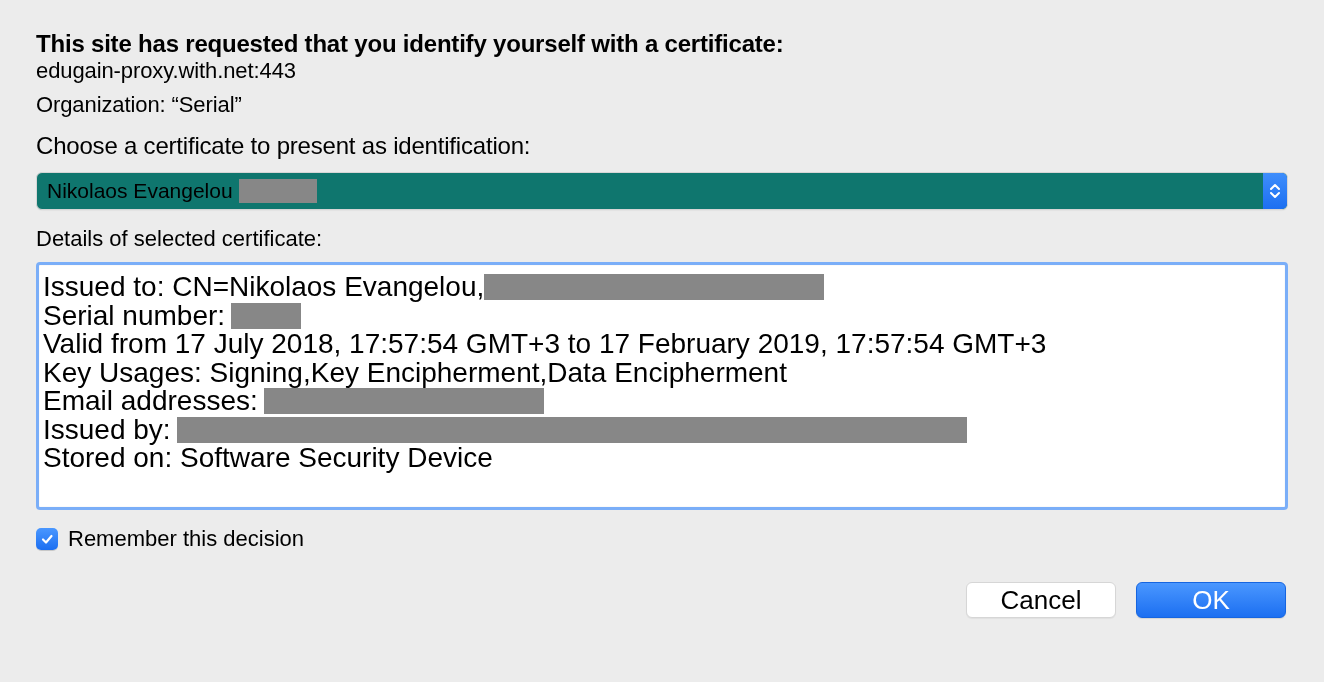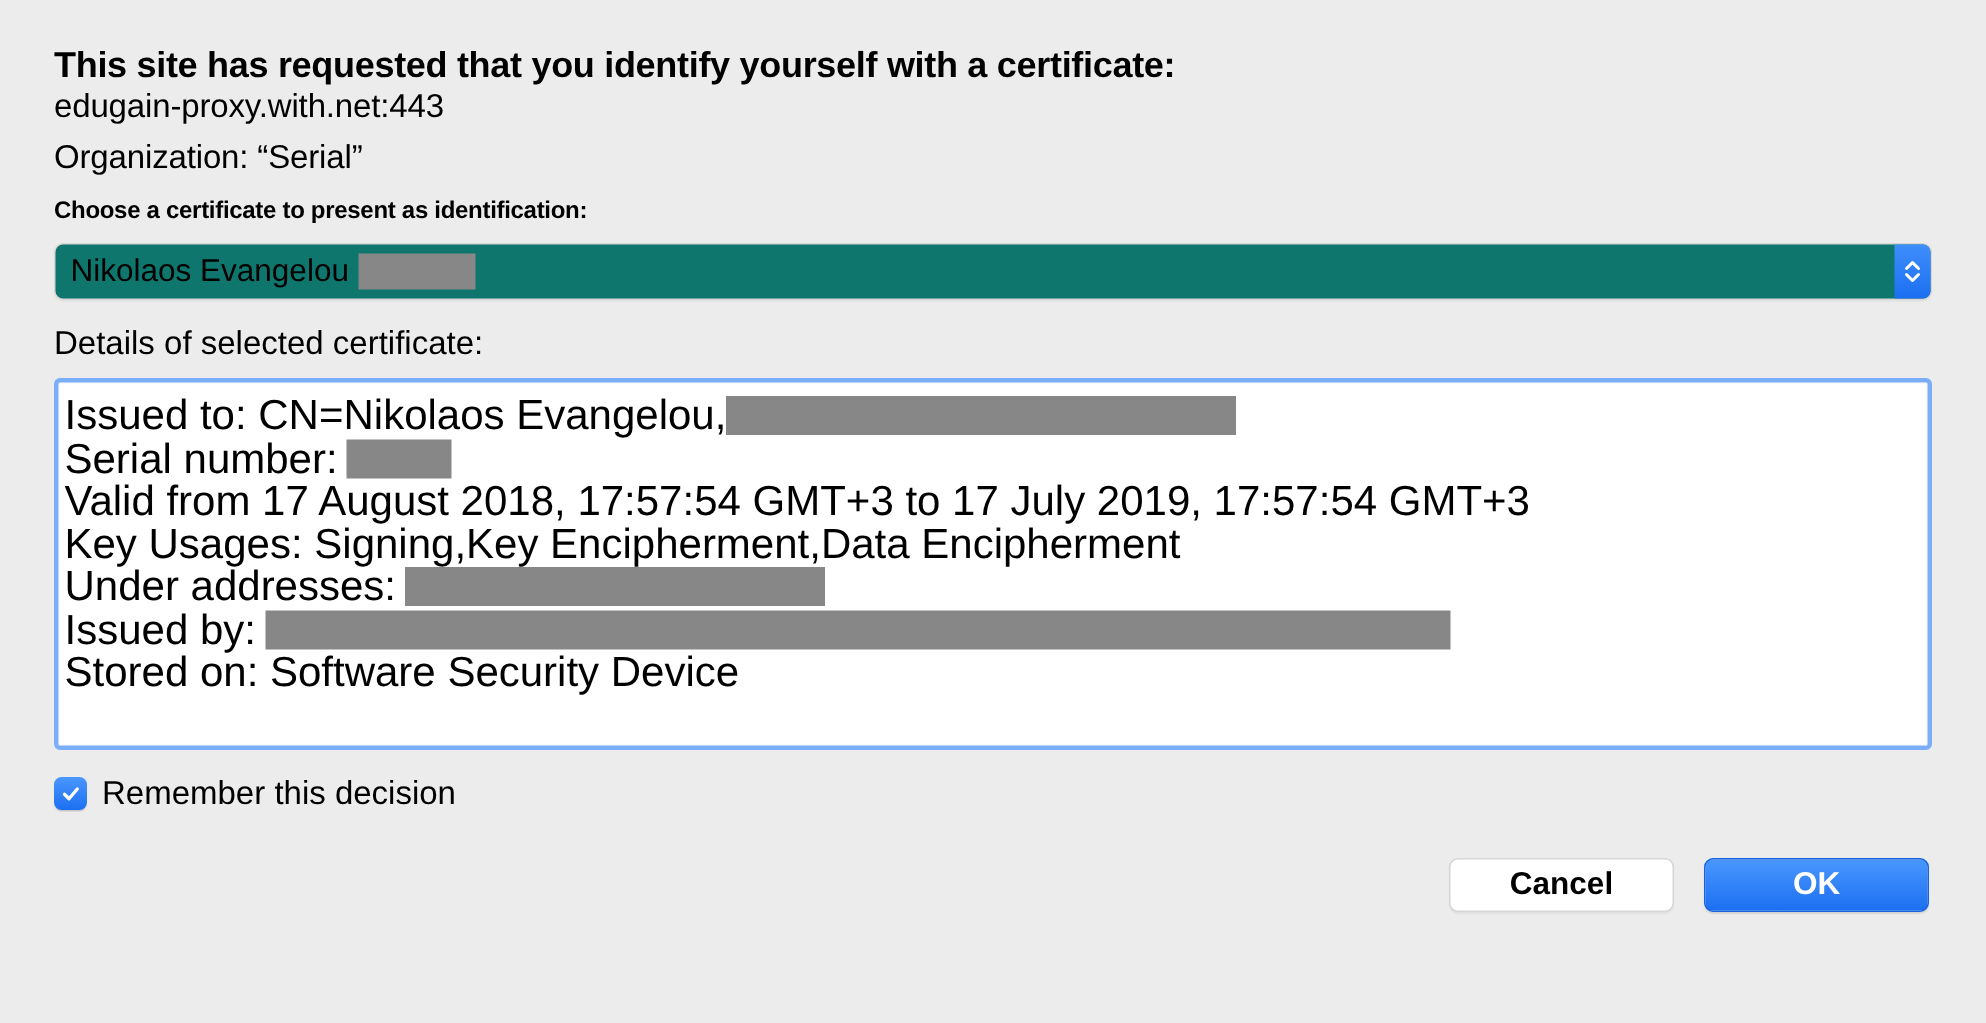--- a/index.html
+++ b/index.html
@@ -18,22 +18,22 @@
     font-weight: 700;
     font-size: 24px;
     letter-spacing: -0.2px;
   }
   .info-line {
     font-size: 22px;
     margin-bottom: 8px;
     letter-spacing: -0.1px;
   }
   .subheading {
-    font-weight: 700;
-    font-size: 16px;
+    font-weight: 400;
+    font-size: 24px;
     margin-top: 14px;
     margin-bottom: 12px;
     letter-spacing: -0.2px;
   }
   .select-wrap {
     display: flex;
     align-items: stretch;
     background: #0f766e;
     border: 1px solid #d6d6d6;
     border-radius: 6px;
@@ -108,27 +108,26 @@
   .button-row {
     display: flex;
     justify-content: flex-end;
     gap: 20px;
     padding-right: 2px;
   }
   .btn {
     min-width: 150px;
     height: 36px;
     border-radius: 6px;
-    font-size: 21px;
+    font-size: 26px;
     display: flex;
     align-items: center;
     justify-content: center;
     cursor: default;
     user-select: none;
-    font-weight: bold;
   }
   .btn-cancel {
     background: #fff;
     border: 1px solid #d6d6d6;
     box-shadow: 0 1px 1px rgba(0,0,0,0.05);
   }
   .btn-ok {
     background: linear-gradient(#4a97ff, #1c6ff1);
     color: #fff;
     border: 1px solid #1665e0;
@@ -164,27 +163,27 @@
   <div class="details-box">
     <div class="row">
       <span>Issued to: CN=Nikolaos Evangelou,</span>
       <span class="redact" style="width:340px; margin-left:0px;"></span>
     </div>
     <div class="row">
       <span>Serial number:</span>
       <span class="redact" style="width:70px; margin-left:6px;"></span>
     </div>
     <div class="row">
-      <span>Valid from 17 August 2018, 17:57:54 GMT+3 to 17 July 2019, 17:57:54 GMT+3</span>
+      <span>Valid from 17 July 2018, 17:57:54 GMT+3 to 17 February 2019, 17:57:54 GMT+3</span>
     </div>
     <div class="row">
       <span>Key Usages: Signing,Key Encipherment,Data Encipherment</span>
     </div>
     <div class="row">
-      <span>Under addresses:</span>
+      <span>Email addresses:</span>
       <span class="redact" style="width:280px; margin-left:6px;"></span>
     </div>
     <div class="row">
       <span>Issued by:</span>
       <span class="redact" style="width:790px; margin-left:6px;"></span>
     </div>
     <div class="row">
       <span>Stored on: Software Security Device</span>
     </div>
   </div>

